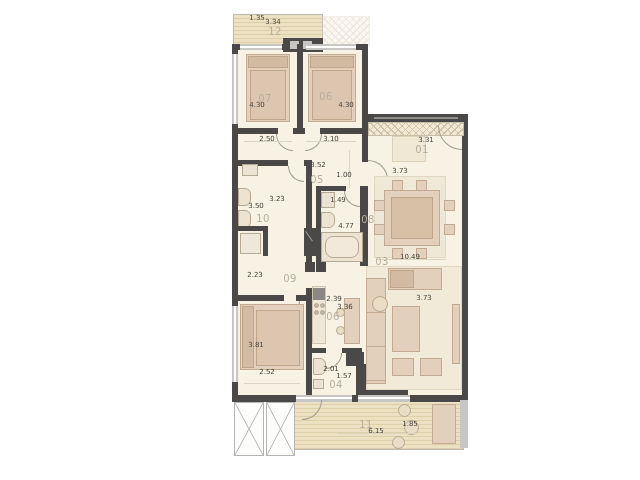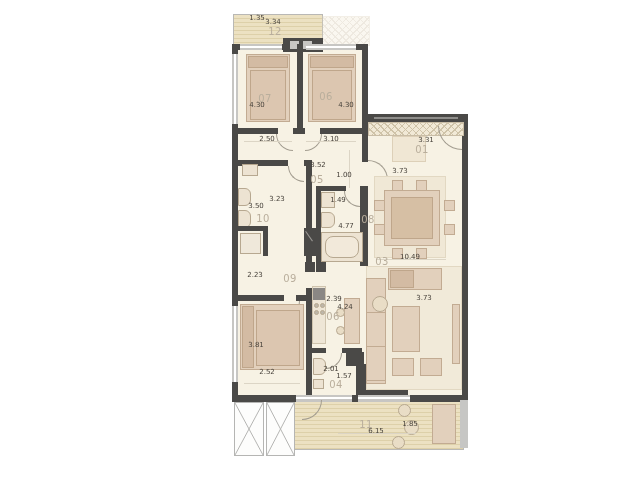--- a/index.html
+++ b/index.html
@@ -189,21 +189,21 @@
   <span class="dim" style="left:344px;top:175px">1.00</span>
   <span class="dim" style="left:400px;top:171px">3.73</span>
   <span class="dim" style="left:277px;top:199px">3.23</span>
   <span class="dim" style="left:256px;top:206px">3.50</span>
   <span class="dim" style="left:338px;top:200px">1.49</span>
   <span class="dim" style="left:346px;top:226px">4.77</span>
   <span class="dim" style="left:410px;top:257px">10.49</span>
   <span class="dim" style="left:424px;top:298px">3.73</span>
   <span class="dim" style="left:255px;top:275px">2.23</span>
   <span class="dim" style="left:334px;top:299px">2.39</span>
-  <span class="dim" style="left:345px;top:307px">4.24</span>
+  <span class="dim" style="left:345px;top:307px">3.36</span>
   <span class="dim" style="left:256px;top:345px">3.81</span>
   <span class="dim" style="left:267px;top:372px">2.52</span>
   <span class="dim" style="left:331px;top:369px">2.01</span>
   <span class="dim" style="left:344px;top:376px">1.57</span>
   <span class="dim" style="left:376px;top:431px">6.15</span>
   <span class="dim" style="left:410px;top:424px">1.85</span>
 
   <span class="rn" style="left:275px;top:31px">12</span>
   <span class="rn" style="left:265px;top:98px">07</span>
   <span class="rn" style="left:326px;top:96px">06</span>

